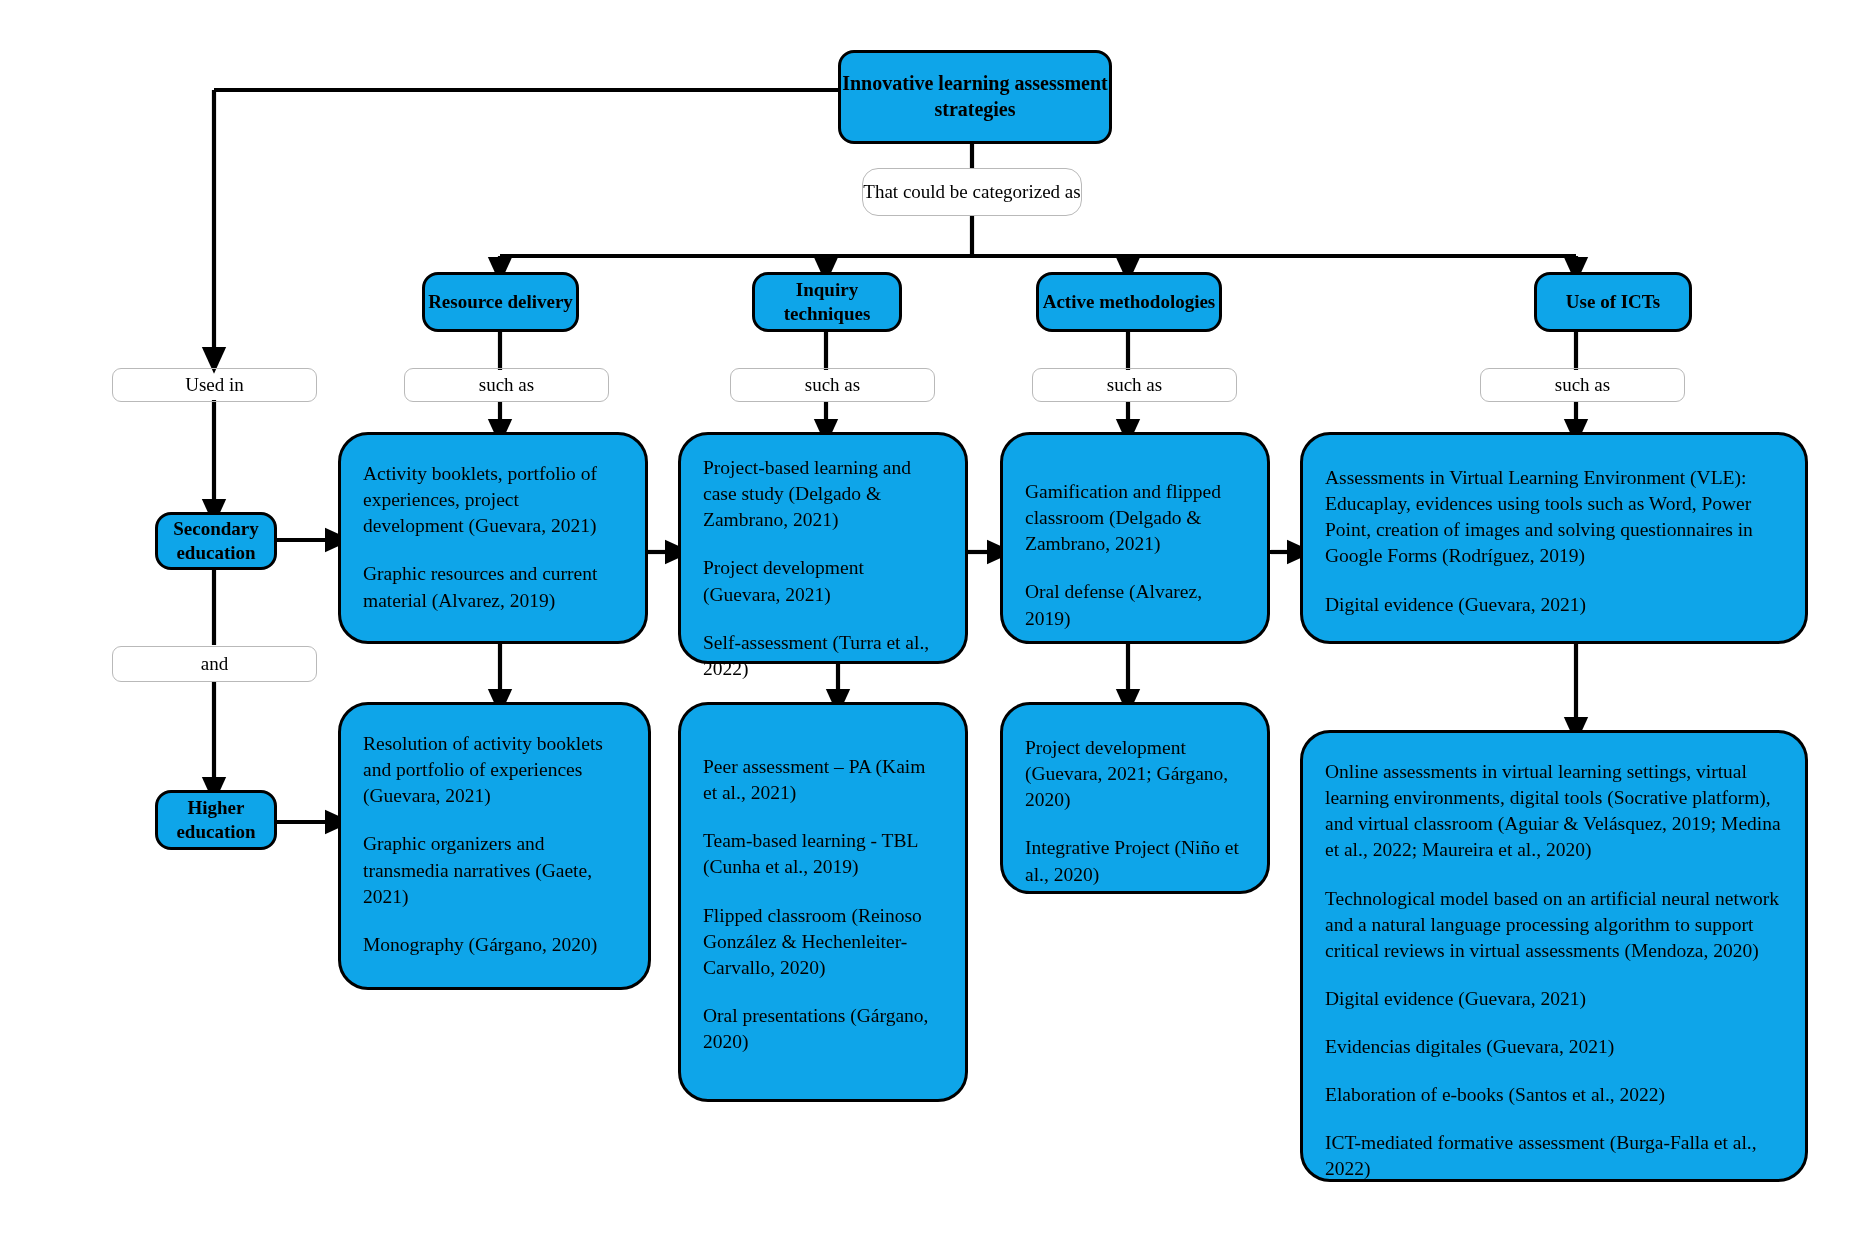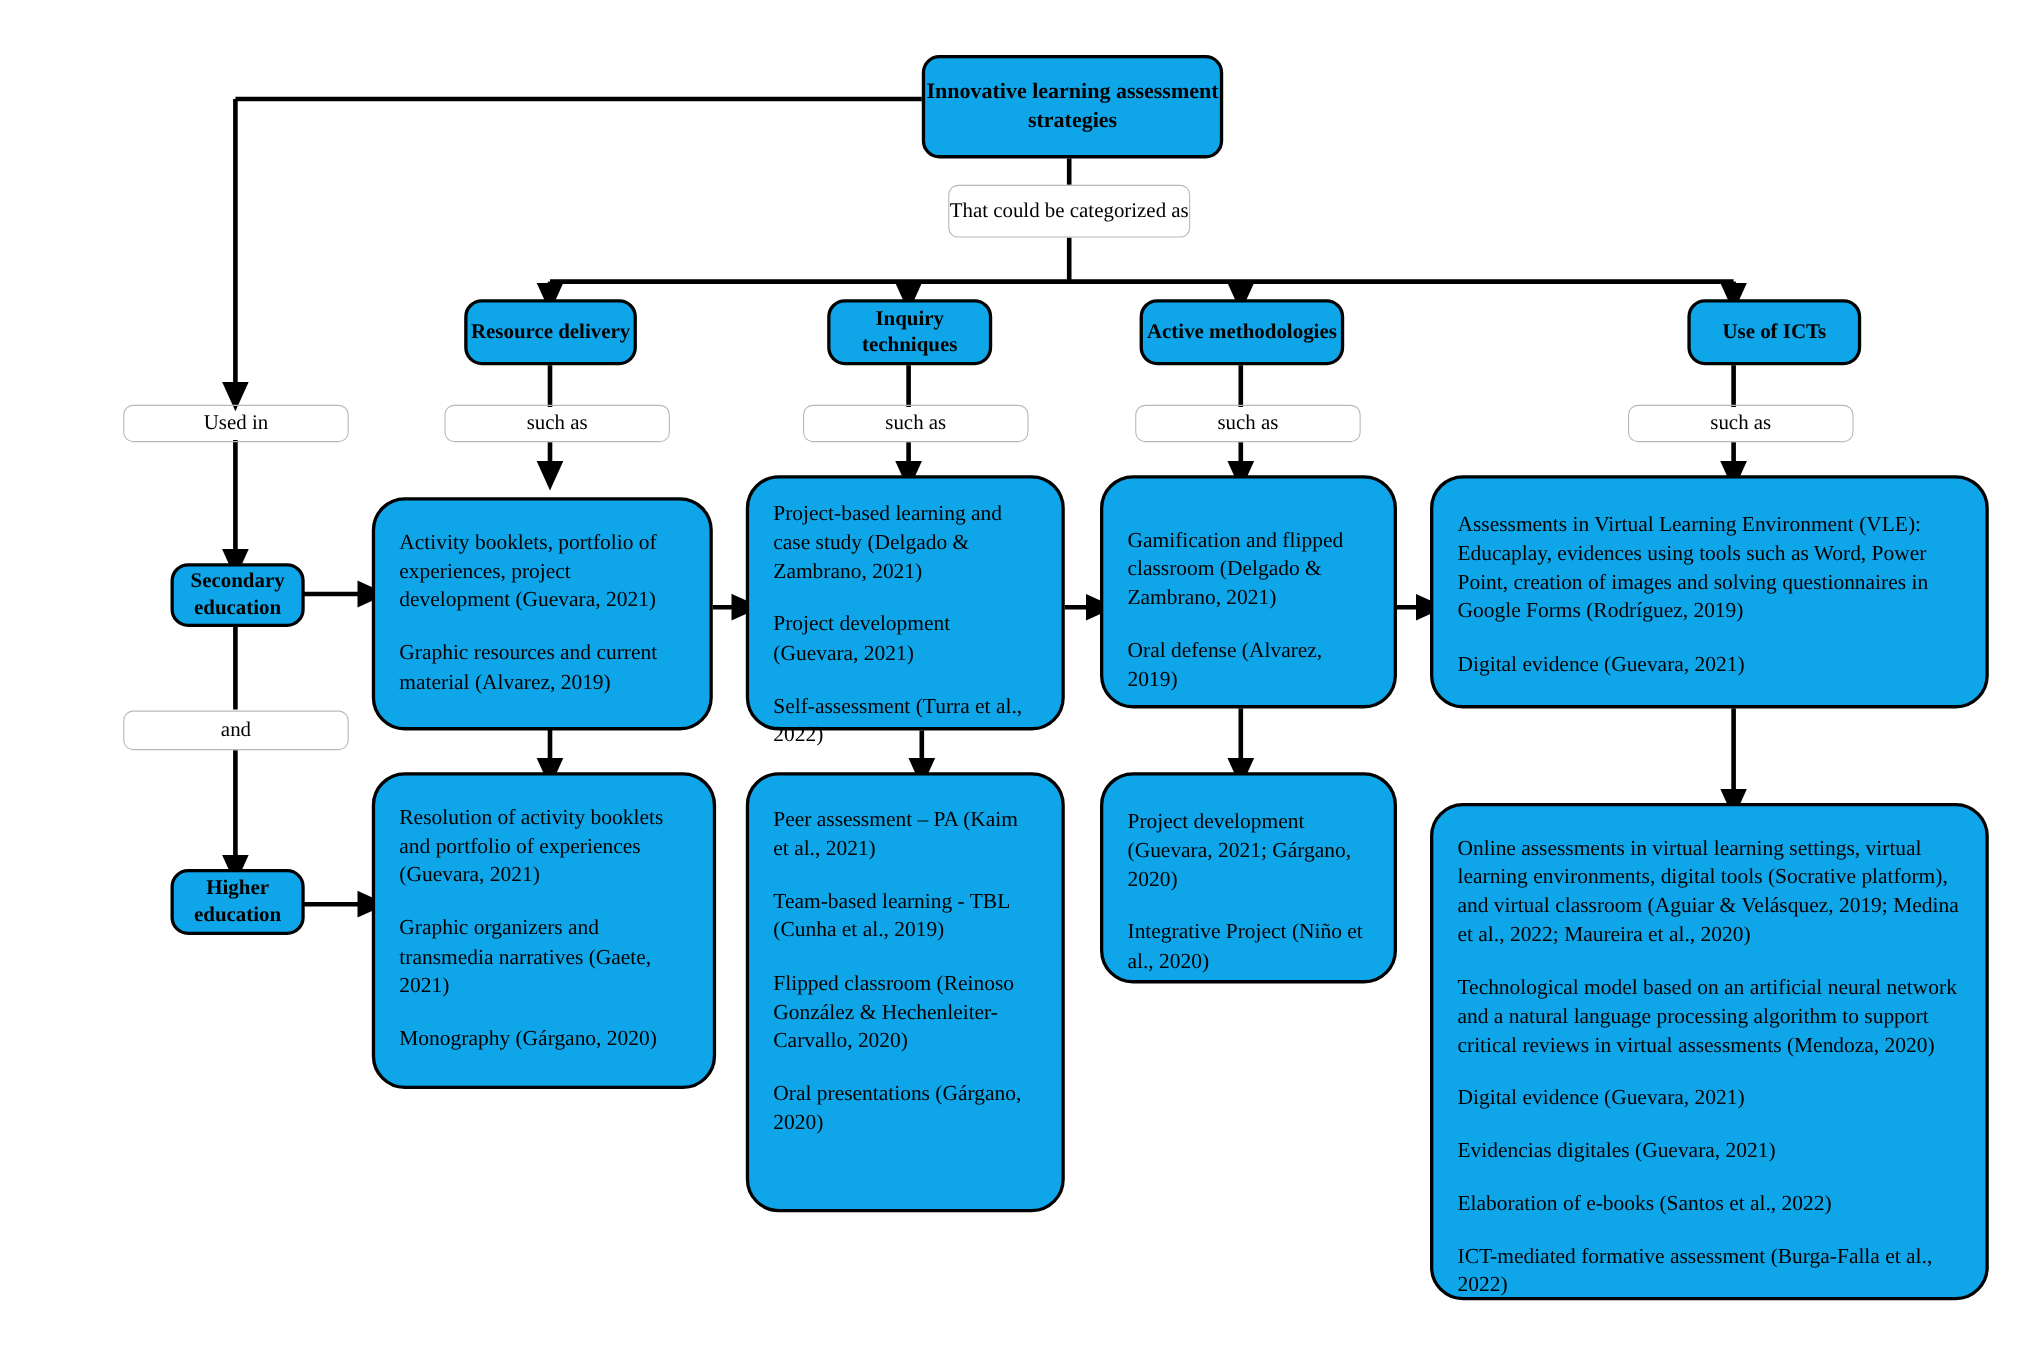--- a/index.html
+++ b/index.html
@@ -139,21 +139,21 @@
       <line x1="838" y1="664" x2="838" y2="702" marker-end="url(#ah)"></line>
       <line x1="1128" y1="644" x2="1128" y2="702" marker-end="url(#ah)"></line>
       <line x1="1576" y1="644" x2="1576" y2="730" marker-end="url(#ah)"></line>
     </g>
   </svg>
 
   <div class="node hard center-mid" style="left:838px; top:50px; width:274px; height:94px;">
     <div class="title-txt">Innovative learning assessment strategies</div>
   </div>
 
-  <div class="node faint center-mid" style="left:862px; top:168px; width:220px; height:48px;">
+  <div class="node faint center-mid" style="left:862px; top:168px; width:220px; height:48px;border-radius:16px;">
     <div class="link-txt">That could be categorized as</div>
   </div>
 
   <div class="node faint center-mid" style="left:112px; top:368px; width:205px; height:34px;justify-content:center;">
     <div class="link-txt">Used in</div>
   </div>
 
   <div class="node hard center-mid" style="left:155px; top:512px; width:122px; height:58px;">
     <div class="level-txt">Secondary education</div>
   </div>
@@ -188,38 +188,38 @@
   <div class="node faint center-mid" style="left:730px; top:368px; width:205px; height:34px;">
     <div class="link-txt">such as</div>
   </div>
   <div class="node faint center-mid" style="left:1032px; top:368px; width:205px; height:34px;">
     <div class="link-txt">such as</div>
   </div>
   <div class="node faint center-mid" style="left:1480px; top:368px; width:205px; height:34px;">
     <div class="link-txt">such as</div>
   </div>
 
-  <div class="node hard rlarge content" style="left:338px; top:432px; width:310px; height:212px;margin-top:20px;">
+  <div class="node hard rlarge content" style="left:338px; top:432px; width:310px; height:212px;">
     <p>Activity booklets, portfolio of experiences, project development (Guevara, 2021)</p>
     <p>Graphic resources and current material (Alvarez, 2019)</p>
   </div>
 
   <div class="node hard rlarge content" style="left:338px; top:702px; width:313px; height:288px;">
     <p>Resolution of activity booklets and portfolio of experiences (Guevara, 2021)</p>
     <p>Graphic organizers and transmedia narratives (Gaete, 2021)</p>
     <p>Monography (Gárgano, 2020)</p>
   </div>
 
   <div class="node hard rlarge content pad-tight" style="left:678px; top:432px; width:290px; height:232px;">
     <p>Project-based learning and case study (Delgado &amp; Zambrano, 2021)</p>
     <p>Project development (Guevara, 2021)</p>
     <p>Self-assessment (Turra et al., 2022)</p>
   </div>
 
-  <div class="node hard rlarge content" style="left:678px; top:702px; width:290px; height:400px; padding-top:28px;">
+  <div class="node hard rlarge content" style="left:678px; top:702px; width:290px; height:400px; padding-top:49px;">
     <p>Peer assessment – PA (Kaim et al., 2021)</p>
     <p>Team-based learning - TBL (Cunha et al., 2019)</p>
     <p>Flipped classroom (Reinoso González &amp; Hechenleiter-Carvallo, 2020)</p>
     <p>Oral presentations (Gárgano, 2020)</p>
   </div>
 
   <div class="node hard rlarge content" style="left:1000px; top:432px; width:270px; height:212px; padding-top:44px;">
     <p>Gamification and flipped classroom (Delgado &amp; Zambrano, 2021)</p>
     <p>Oral defense (Alvarez, 2019)</p>
   </div>

